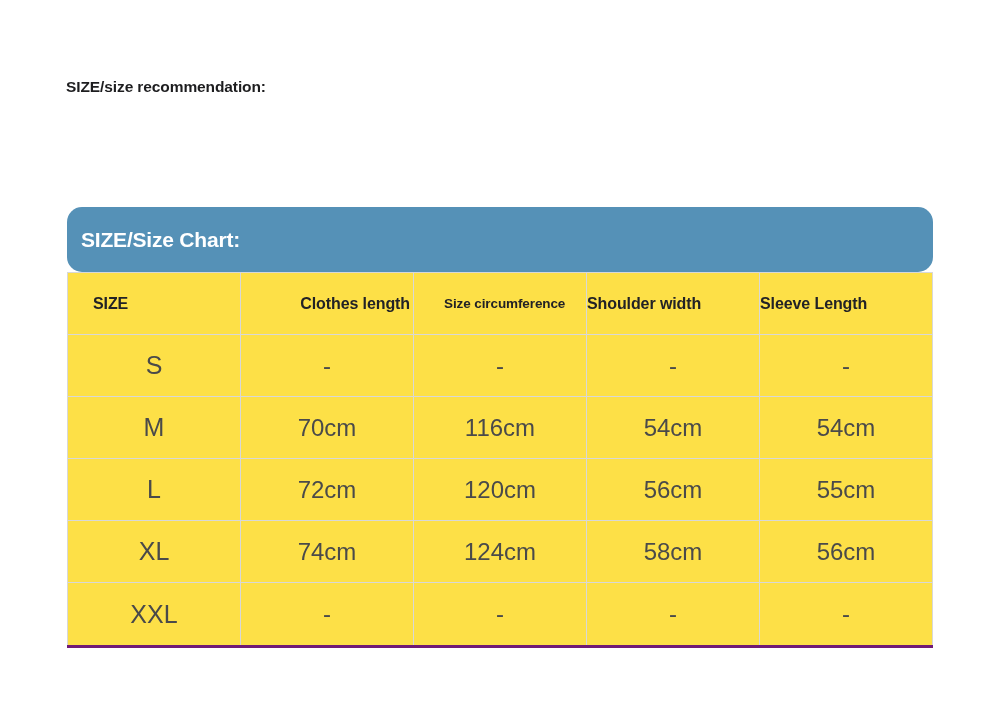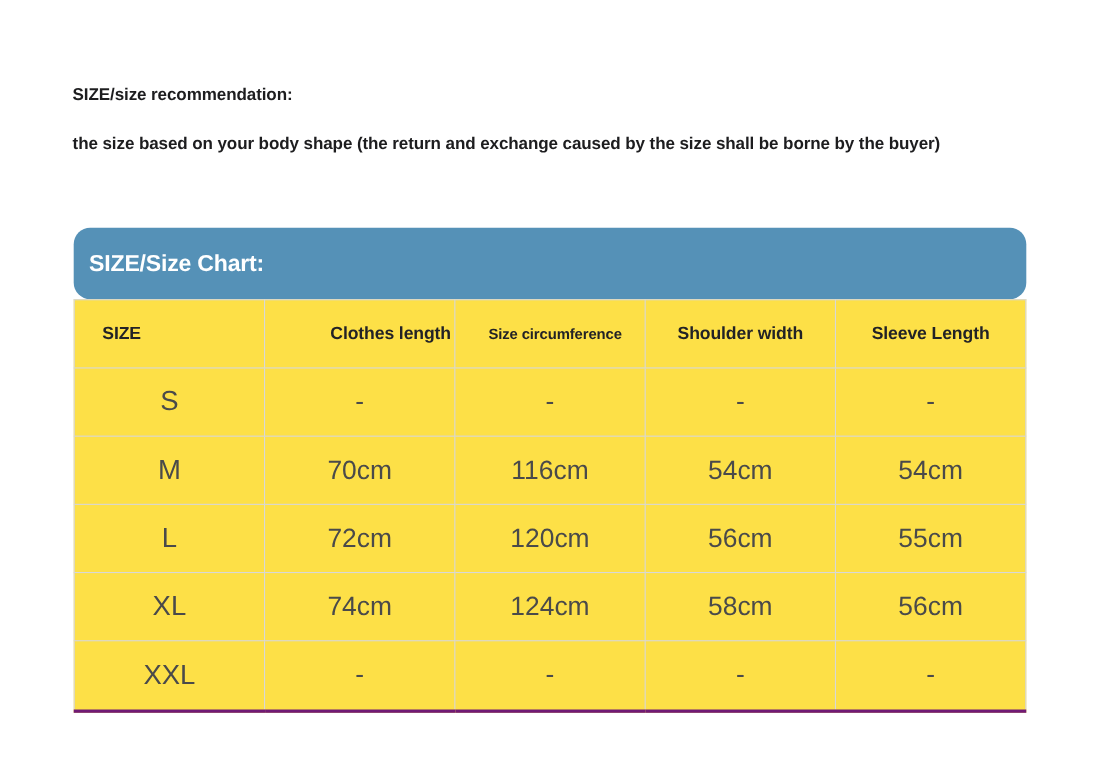--- a/index.html
+++ b/index.html
@@ -85,42 +85,41 @@
   .size-table th.col-0 { text-align: left;  padding-left: 25px; }
   .size-table th.col-1 { text-align: right; padding-right: 3px; }
   .size-table th.col-2 {
     text-align: left;
     padding-left: 30px;
     padding-right: 14px;
     font-size: 13.5px;
     line-height: 18px;
   }
   .size-table th.col-3,
-  .size-table th.col-4 { text-align: center; margin-top: 36px; }
+  .size-table th.col-4 { text-align: left; margin-top: 36px; }
 
   .size-table td {
     height: 62px;
     text-align: center;
     vertical-align: middle;
     font-size: 24px;
     font-weight: normal;
     color: #4a4a4a;
   }
   .size-table td.col-0 { font-size: 25px; }
   .size-table tr.last td { border-bottom: 3px solid #701a75; height: 64px; }
 </style>
 </head>
 <body>
 
 <div class="canvas">
 
   <div class="intro-title">SIZE/size recommendation:</div>
 
   <div class="intro-disclaimer">
-      <div class="line">the size based on your body shape (the return and exchange caused by the size shall be borne by the buyer)</div>
     </div>
 
   <div class="size-chart">
     <div class="size-chart-bar" style="background: rgb(85, 145, 183); border-radius: 15px;">
       <span class="bar-title">SIZE/Size Chart:</span>
     </div>
     <table class="size-table">
       <thead>
         <tr>
             <th class="col-0">SIZE</th>

